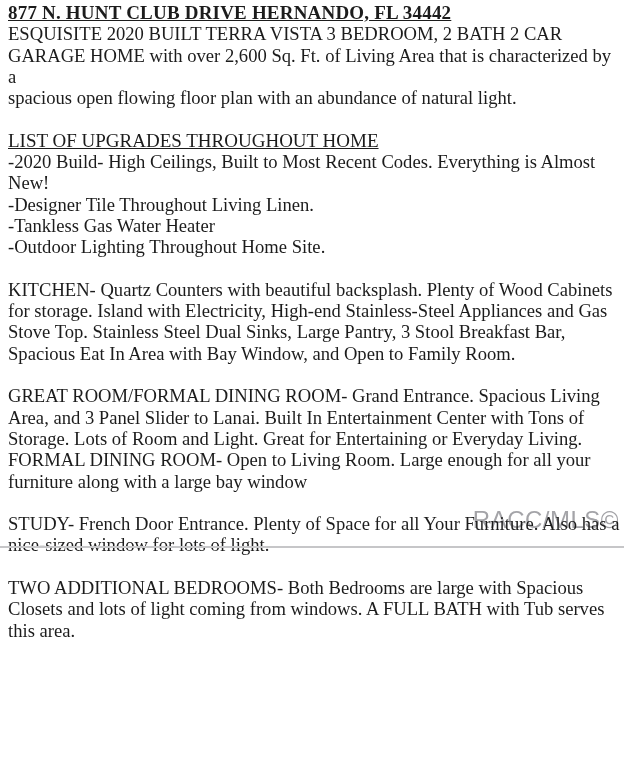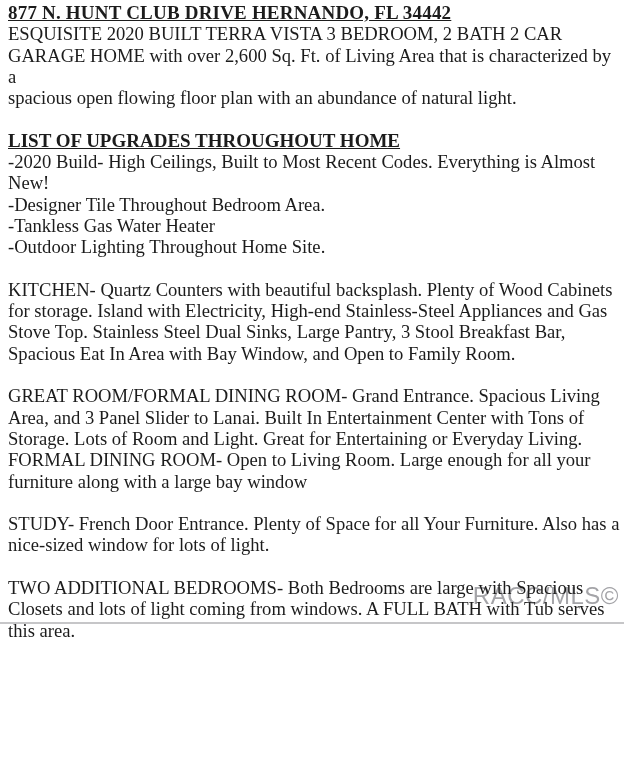--- a/index.html
+++ b/index.html
@@ -3,39 +3,39 @@
 <meta charset="utf-8">
 <style>
   * { margin: 0; padding: 0; box-sizing: border-box; }
   html, body {
     width: 624px; height: 768px;
     background: #ffffff;
     overflow: hidden;
   }
   .page {
     position: relative;
-    width: 624px; height: 624px;
+    width: 624px; height: 548px;
     background: #ffffff;
     padding: 2px 2px 0 8px;
     font-family: "Liberation Serif", "DejaVu Serif", serif;
     font-size: 18.6px;
     line-height: 21.3px;
     color: #1c1c1c;
     z-index: 0;
   }
   .title {
     font-size: 19px;
     font-weight: bold;
     text-decoration: underline;
     white-space: nowrap;
     letter-spacing: 0.2px;
   }
   .heading {
     font-size: 19px;
-    font-weight: bold;
+    font-weight: normal;
     text-decoration: underline;
     white-space: nowrap;
   }
   .para { white-space: pre-line; }
   .gap { margin-top: 21.3px; }
   .watermark {
     position: absolute;
     right: 5px;
     bottom: 18px;
     font-family: "Liberation Sans", "DejaVu Sans", sans-serif;
@@ -60,21 +60,21 @@
   <h1 class="title">877 N. HUNT CLUB DRIVE HERNANDO, FL 34442</h1>
 
   <p class="para">ESQUISITE 2020 BUILT TERRA VISTA 3 BEDROOM, 2 BATH 2 CAR
 GARAGE HOME with over 2,600 Sq. Ft. of Living Area that is characterized by a
 spacious open flowing floor plan with an abundance of natural light.</p>
 
   <h2 class="heading gap">LIST OF UPGRADES THROUGHOUT HOME</h2>
 
   <p class="para">-2020 Build- High Ceilings, Built to Most Recent Codes. Everything is Almost
 New!</p>
-  <p class="para">-Designer Tile Throughout Bedroom Area.</p>
+  <p class="para">-Designer Tile Throughout Living Linen.</p>
   <p class="para">-Tankless Gas Water Heater</p>
   <p class="para">-Outdoor Lighting Throughout Home Site.</p>
 
   <p class="para gap">KITCHEN- Quartz Counters with beautiful backsplash. Plenty of Wood Cabinets
 for storage. Island with Electricity, High-end Stainless-Steel Appliances and Gas
 Stove Top. Stainless Steel Dual Sinks, Large Pantry, 3 Stool Breakfast Bar,
 Spacious Eat In Area with Bay Window, and Open to Family Room.</p>
 
 
   <p class="para gap">GREAT ROOM/FORMAL DINING ROOM- Grand Entrance. Spacious Living

